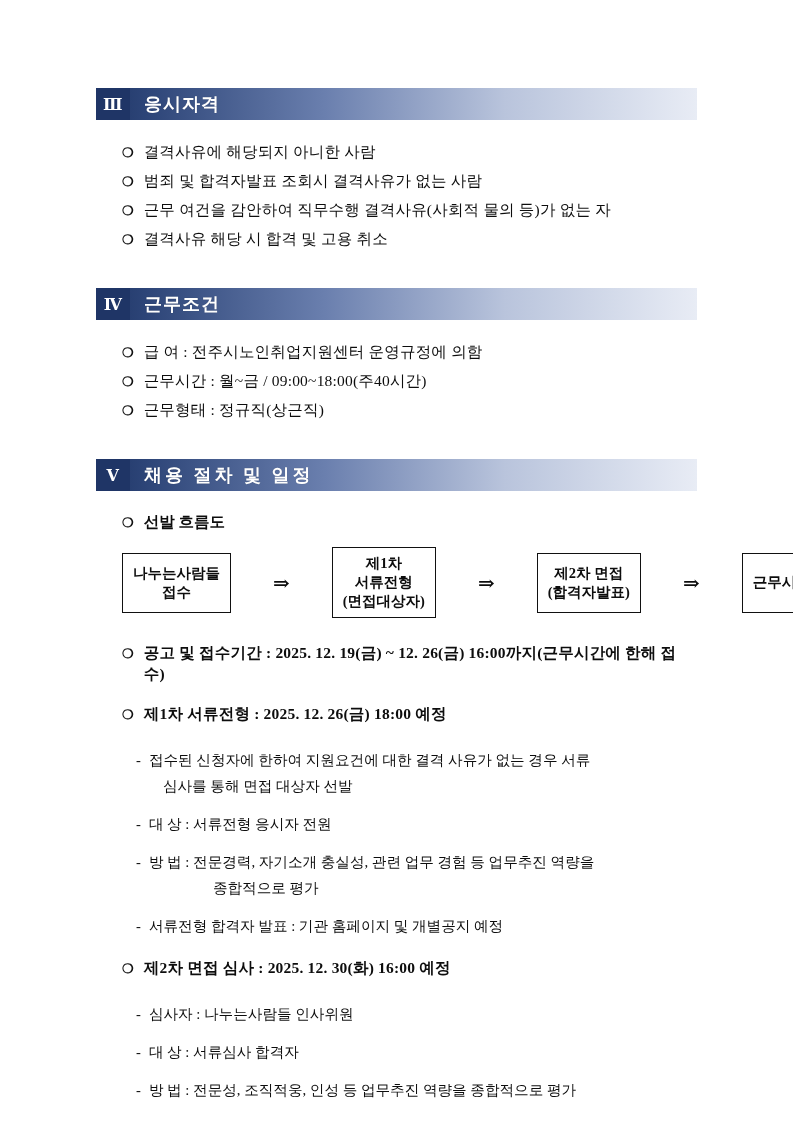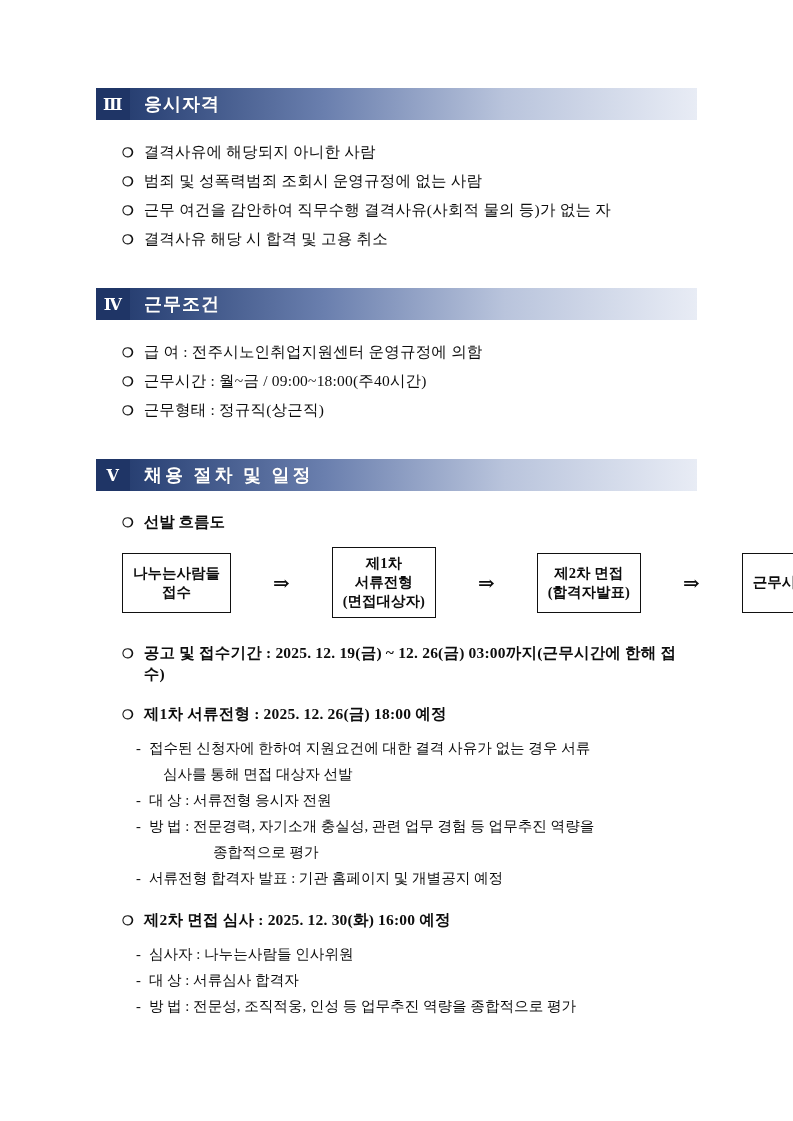--- a/index.html
+++ b/index.html
@@ -139,20 +139,21 @@
     display: flex;
     align-items: baseline;
     font-size: 14.6px;
     line-height: 26px;
   }
   .dash {
     margin-right: 8px;
   }
   .dash-body {
     flex: 1;
+    margin-top: 12px;
   }
   .dash-cont {
     display: block;
     margin-left: 14px;
   }
   .dash-cont.indent-more {
     margin-left: 64px;
   }
 </style>
 </head>
@@ -164,21 +165,21 @@
     <div class="section-num">Ⅲ</div>
     <div class="section-title">응시자격</div>
   </div>
   <ul class="bullet-list">
     <li>
       <span class="bullet-o">❍</span>
       <span class="bullet-text">결격사유에 해당되지 아니한 사람</span>
     </li>
     <li>
       <span class="bullet-o">❍</span>
-      <span class="bullet-text">범죄 및 성폭력범죄 조회시 운영규정에 없는 사람</span>
+      <span class="bullet-text">범죄 및 합격자발표 조회시 결격사유가 없는 사람</span>
     </li>
     <li>
       <span class="bullet-o">❍</span>
       <span class="bullet-text">근무 여건을 감안하여 직무수행 결격사유(사회적 물의 등)가 없는 자</span>
     </li>
     <li>
       <span class="bullet-o">❍</span>
       <span class="bullet-text">결격사유 해당 시 합격 및 고용 취소</span>
     </li>
   </ul>
@@ -229,21 +230,21 @@
       <span>(합격자발표)</span>
     </div>
     <div class="flow-arrow">⇒</div>
     <div class="flow-box">
       <span>근무시작</span>
     </div>
   </div>
 
   <div class="para-head">
     <span class="bullet-o">❍</span>
-    <span>공고 및 접수기간 : 2025. 12. 19(금) ~ 12. 26(금) 03:00까지(근무시간에 한해 접수)</span>
+    <span>공고 및 접수기간 : 2025. 12. 19(금) ~ 12. 26(금) 16:00까지(근무시간에 한해 접수)</span>
   </div>
 
   <div class="para-head">
     <span class="bullet-o">❍</span>
     <span>제1차 서류전형 : 2025. 12. 26(금) 18:00 예정</span>
   </div>
   <ul class="dash-list">
     <li>
       <span class="dash">-</span>
       <span class="dash-body">

